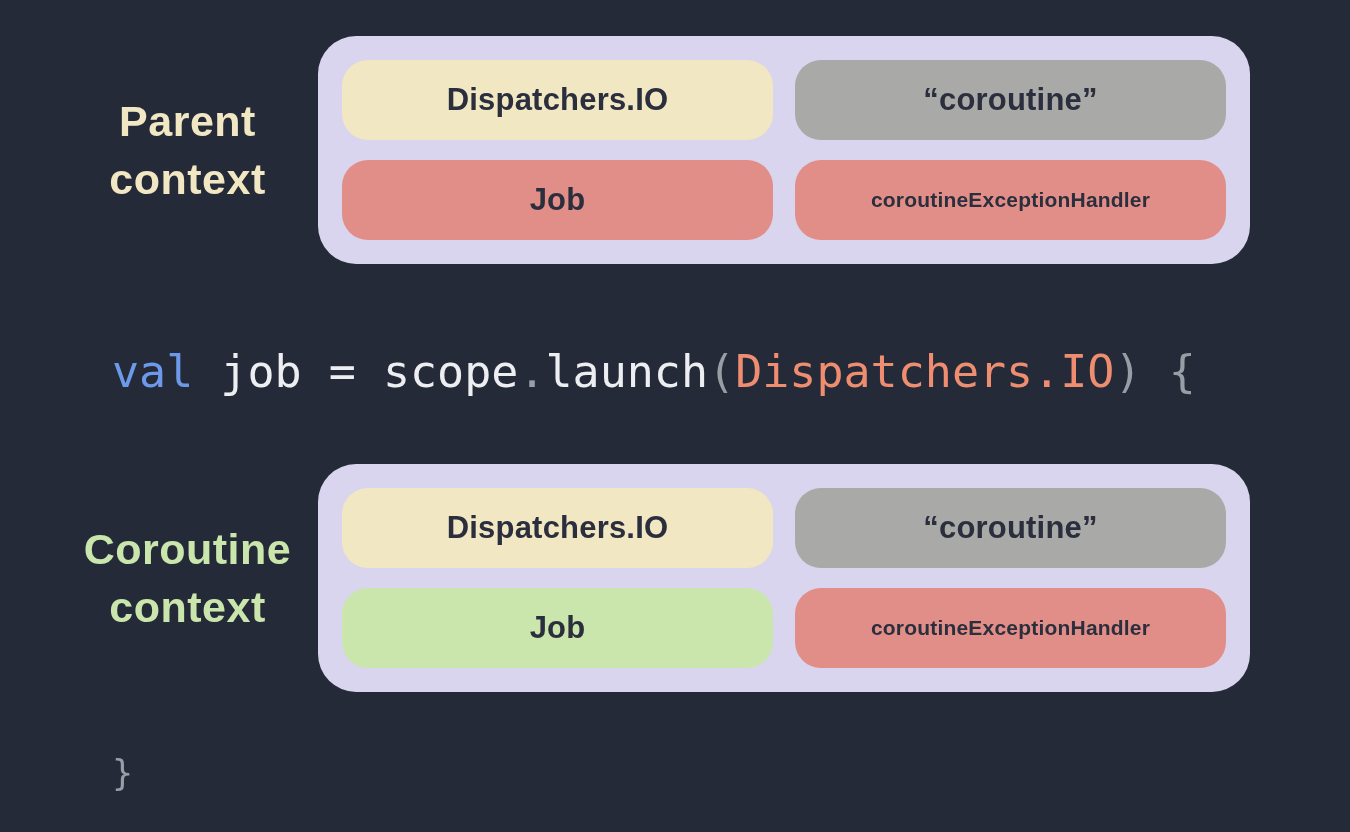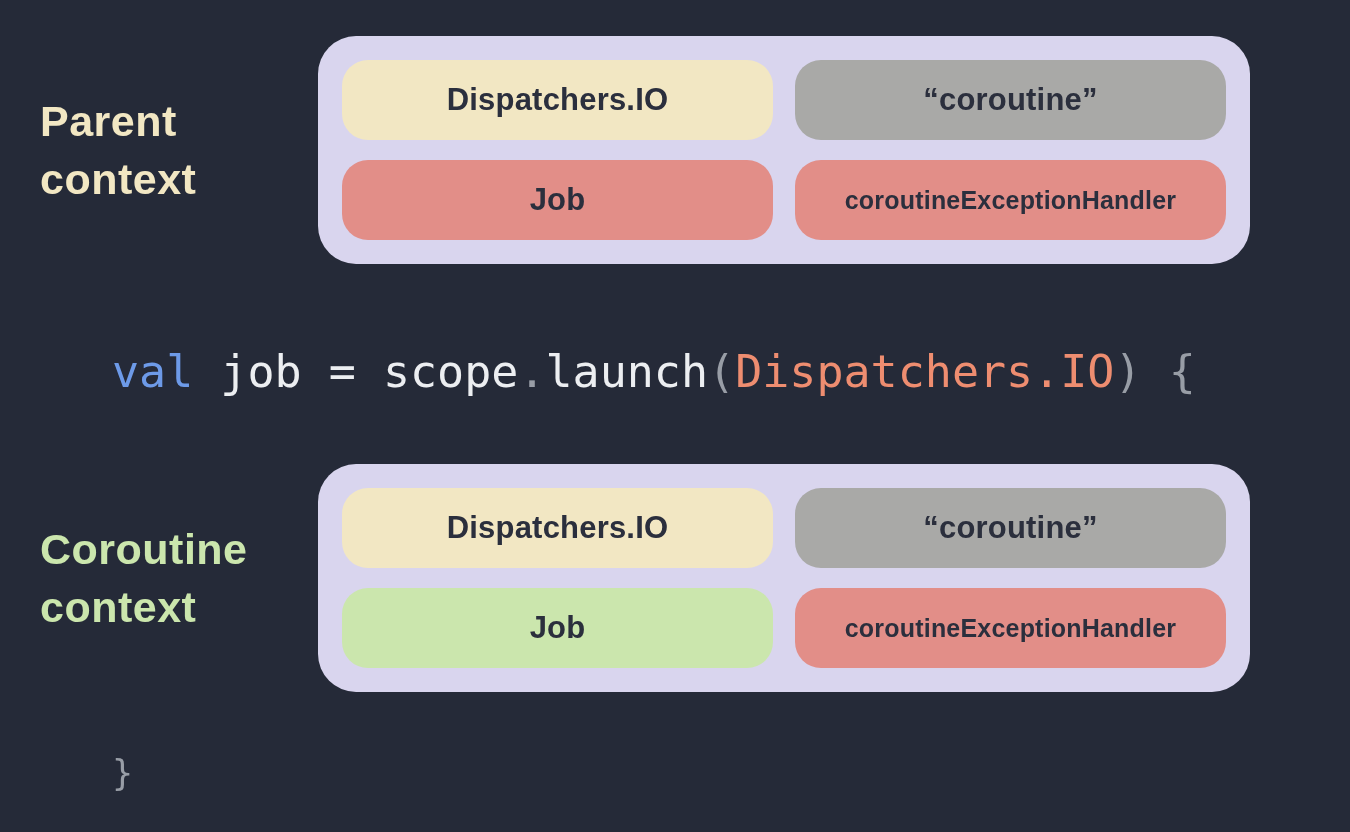--- a/index.html
+++ b/index.html
@@ -15,20 +15,21 @@
   .group { position: absolute; left: 0; width: 1350px; height: 228px; }
   #parent-group { top: 36px; }
   #coroutine-group { top: 464px; border-radius: 24px; }
 
   .group-label {
     position: absolute;
     left: 40px;
     width: 295px;
     top: 50%;
     transform: translateY(-50%);
+    text-align: center;
     font-size: 43px;
     line-height: 58px;
     font-weight: 600;
     letter-spacing: 0.5px;
   }
 
   .panel {
     position: absolute;
     left: 318px;
     top: 0;
@@ -44,21 +45,21 @@
 
   .pill {
     border-radius: 26px;
     display: flex;
     align-items: center;
     justify-content: center;
     font-size: 31px;
     font-weight: 600;
     letter-spacing: 0.2px;
   }
-  .pill.small-text { font-size: 25px; }
+  .pill.small-text { font-size: 21px; }
 
   .code-line {
     position: absolute;
     left: 112px;
     top: 349px;
     font-family: "DejaVu Sans Mono", monospace;
     font-size: 45px;
     line-height: 46px;
     white-space: pre;
   }

